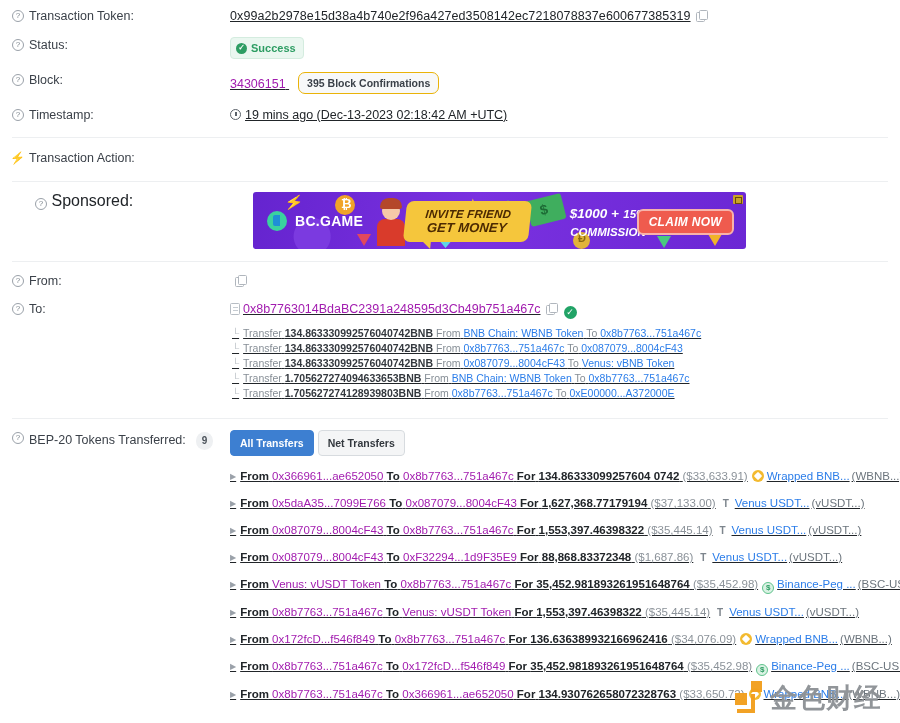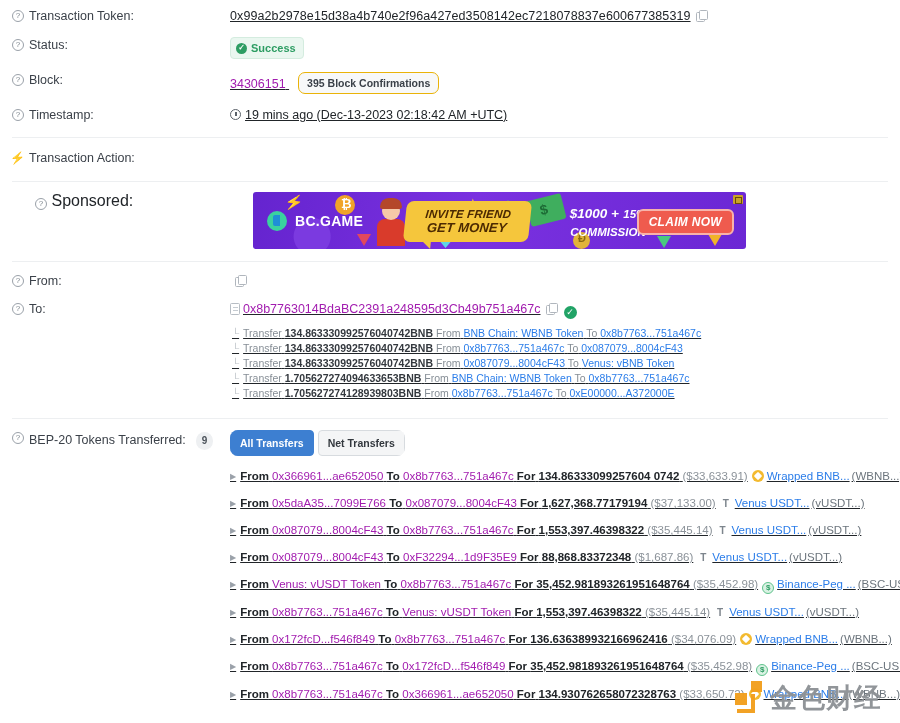--- a/index.html
+++ b/index.html
@@ -212,21 +212,21 @@
   .tri-g{left:248px;top:8px;border-left:7px solid transparent;border-right:7px solid transparent;border-bottom:12px solid #49c97f;}
   .tri-g2{left:404px;top:44px;border-left:7px solid transparent;border-right:7px solid transparent;border-bottom:12px solid #49c97f;transform:rotate(180deg);}
   .tri-y{left:455px;top:42px;border-left:7px solid transparent;border-right:7px solid transparent;border-bottom:12px solid #f0b429;transform:rotate(180deg);}
   .tri-r{left:104px;top:42px;border-left:7px solid transparent;border-right:7px solid transparent;border-bottom:12px solid #e2485c;transform:rotate(180deg);}
   .heart{position:absolute;left:186px;top:44px;width:13px;height:12px;background:#5ed7e8;
     clip-path: polygon(50% 100%, 0 35%, 14% 8%, 50% 26%, 86% 8%, 100% 35%);}
   .star{position:absolute;left:214px;top:4px;color:#f5c63c;font-size:13px;}
   .bolt-y{position:absolute;left:32px;top:2px;color:#f7d44c;font-size:15px;transform:rotate(8deg);}
 
   
-  .tabs { display:inline-flex; border-radius:8px; overflow:hidden; }
+  .tabs { display:inline-flex; border-radius:3px; overflow:hidden; }
   .tab {
     font-size:10.5px; font-weight:700; padding:4px 9px; cursor:pointer;
     border:1px solid #d7dbdf;
   }
   .tab.active { background:#3d7fd1; color:#fff; border-color:#3d7fd1; border-radius:4px; }
   .tab.inactive { background:#f4f5f6; color:#33383e; border-radius:4px; margin-left:4px; }
 
   
   .tk-row {
     font-size:11.5px; color:#212529; line-height:16px;

